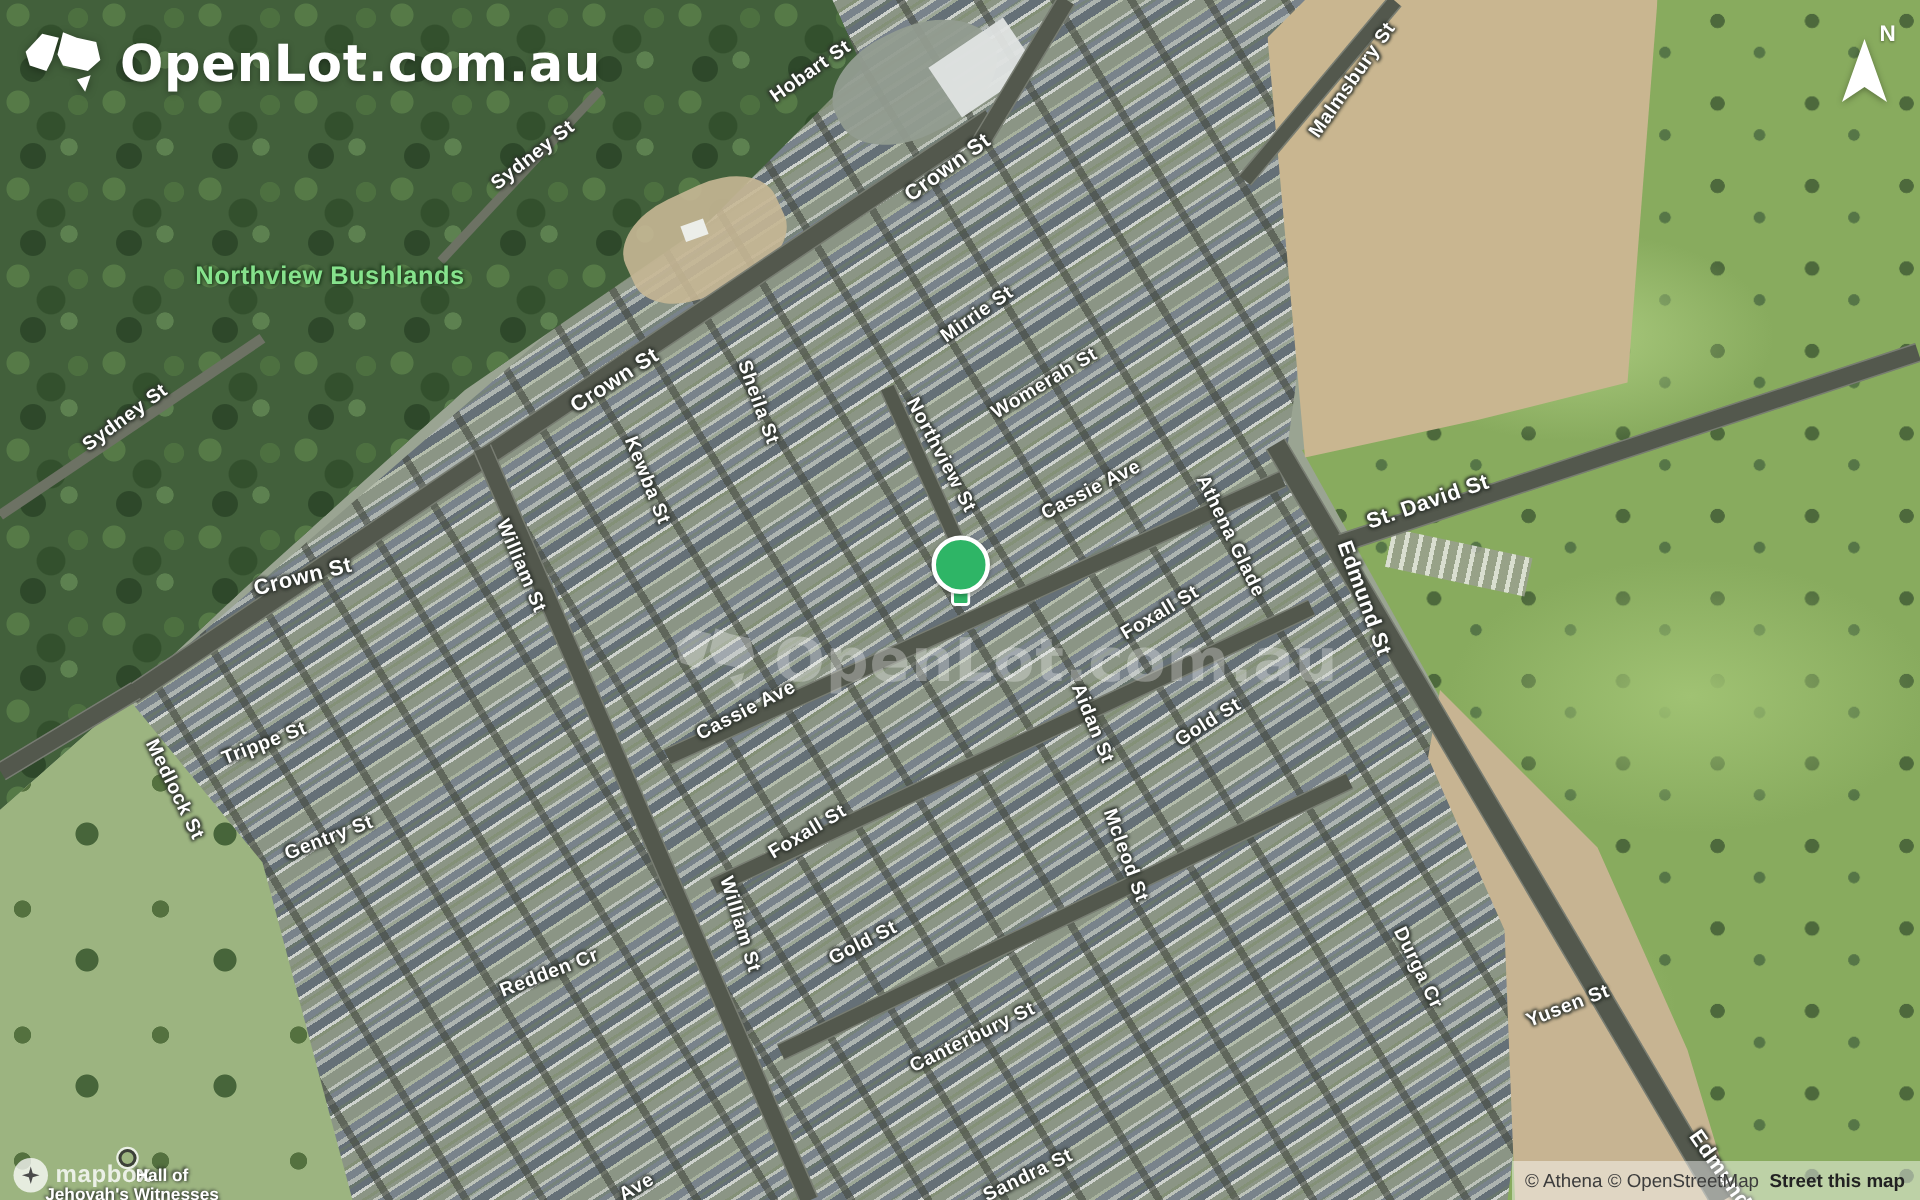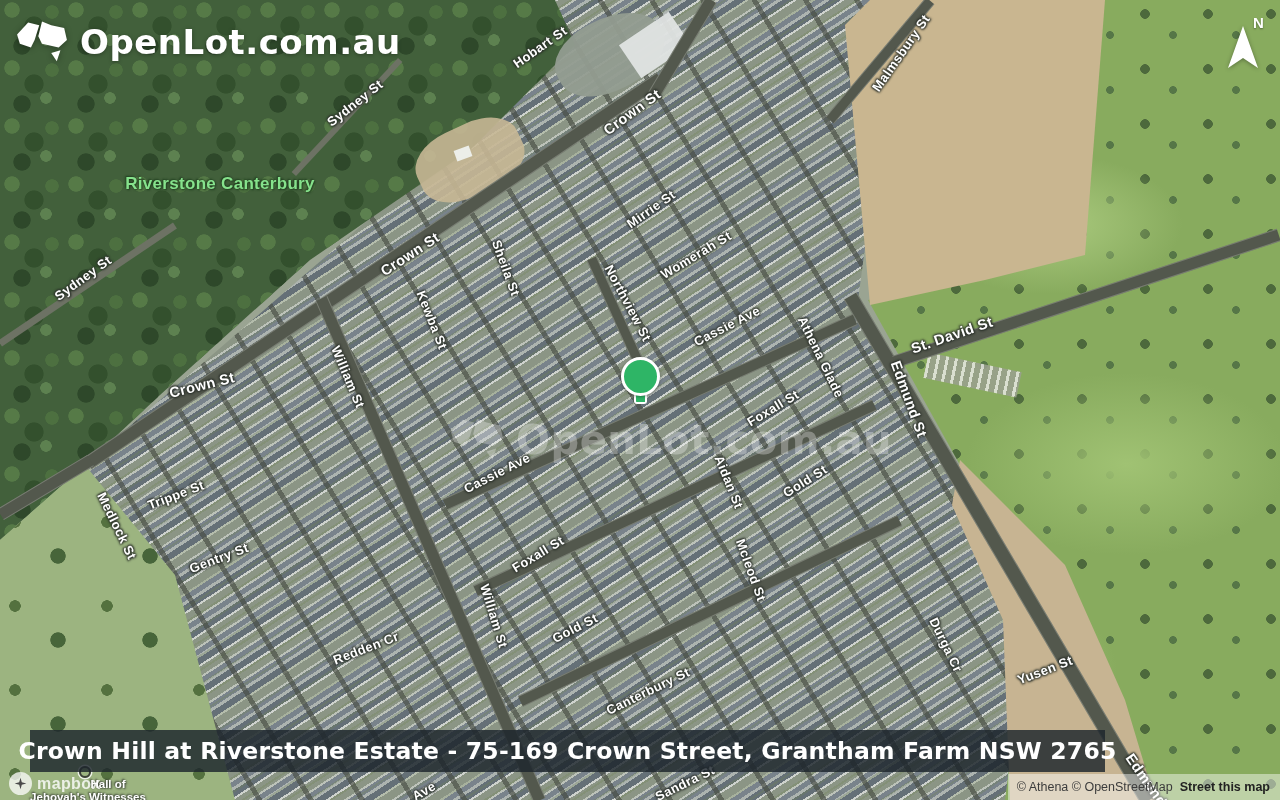--- a/index.html
+++ b/index.html
@@ -182,21 +182,21 @@
   <div class="lbl" style="left:494px;top:616px;--r:73deg;">William St</div>
   <div class="lbl" style="left:366px;top:648px;--r:-21deg;">Redden Cr</div>
   <div class="lbl" style="left:575px;top:628px;--r:-27deg;">Gold St</div>
   <div class="lbl" style="left:648px;top:691px;--r:-26deg;">Canterbury St</div>
   <div class="lbl" style="left:946px;top:645px;--r:64deg;">Durga Cr</div>
   <div class="lbl" style="left:1045px;top:670px;--r:-21deg;">Yusen St</div>
   <div class="lbl" style="left:685px;top:783px;--r:-26deg;">Sandra St</div>
   <div class="lbl" style="left:424px;top:791px;--r:-30deg;">Ave</div>
   <div class="lbl lbl-lg" style="left:1152px;top:788px;--r:55deg;">Edmund St</div>
 
-  <div class="area-lbl" style="left:220px;top:184px;">Riverstone Canterbury</div>
+  <div class="area-lbl" style="left:220px;top:184px;">Northview Bushlands</div>
   <div class="poi-dot" style="left:79px;top:766px;"></div>
   <div class="poi-lbl" style="left:108px;top:784px;">Hall of</div>
   <div class="poi-lbl" style="left:88px;top:797px;">Jehovah's Witnesses</div>
 
   <div class="marker-stem"></div>
   <div class="marker-circle"></div>
 
   <div class="watermark">
     <span>
       <svg width="62" height="50" viewBox="0 0 60 52">
@@ -219,23 +219,20 @@
     <span class="logo-text">OpenLot.com.au</span>
   </div>
 
   <div class="compass">
     <span class="n">N</span>
     <svg width="34" height="44" viewBox="0 0 34 44">
       <polygon fill="#fff" points="17,0 32,42 17,32 2,42"></polygon>
     </svg>
   </div>
 
-  <div class="banner">
-    <span class="banner-text">Crown Hill at Riverstone Estate - 75-169 Crown Street, Grantham Farm NSW 2765</span>
-  </div>
 
   <div class="mapbox-logo">
     <span class="mapbox-circle">
       <svg width="13" height="13" viewBox="0 0 20 20">
         <path fill="#4a4a4a" d="M10 1 L12 8 L19 10 L12 12 L10 19 L8 12 L1 10 L8 8 Z"></path>
       </svg>
     </span>
     <span class="mapbox-word">mapbox</span>
   </div>
 

